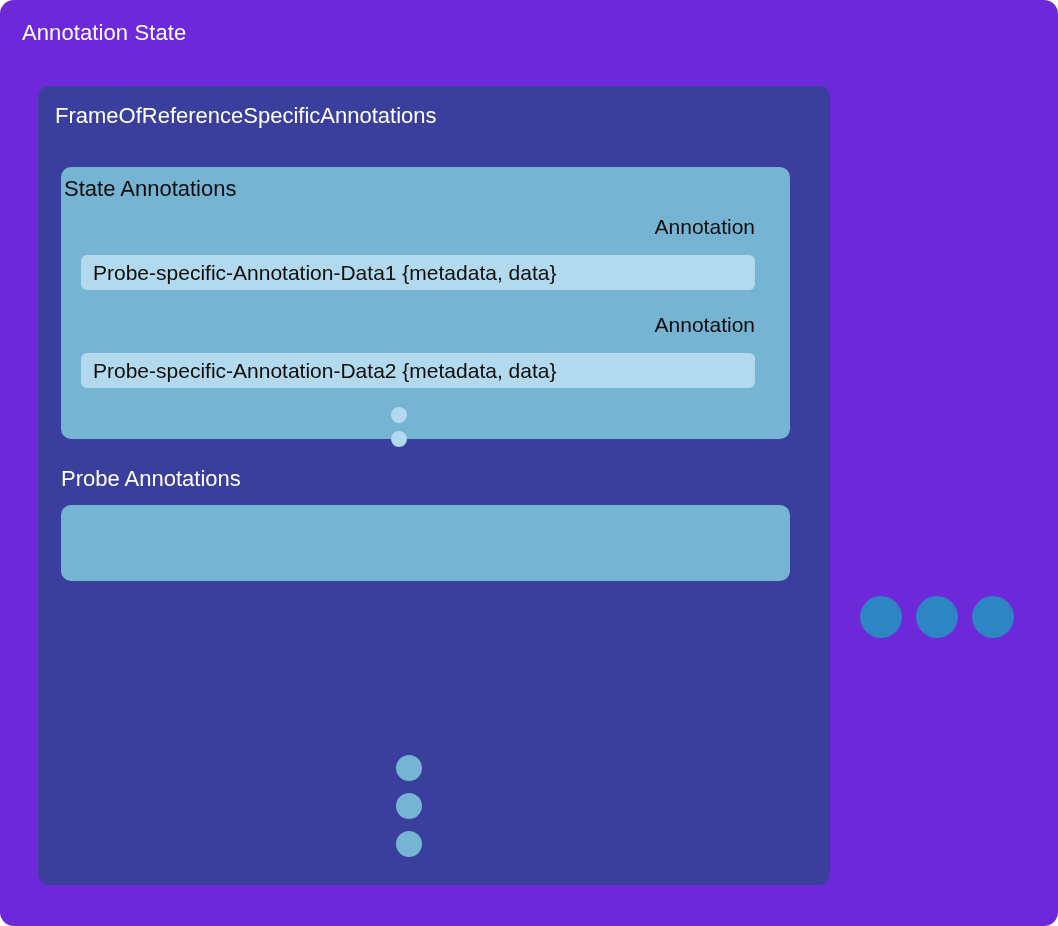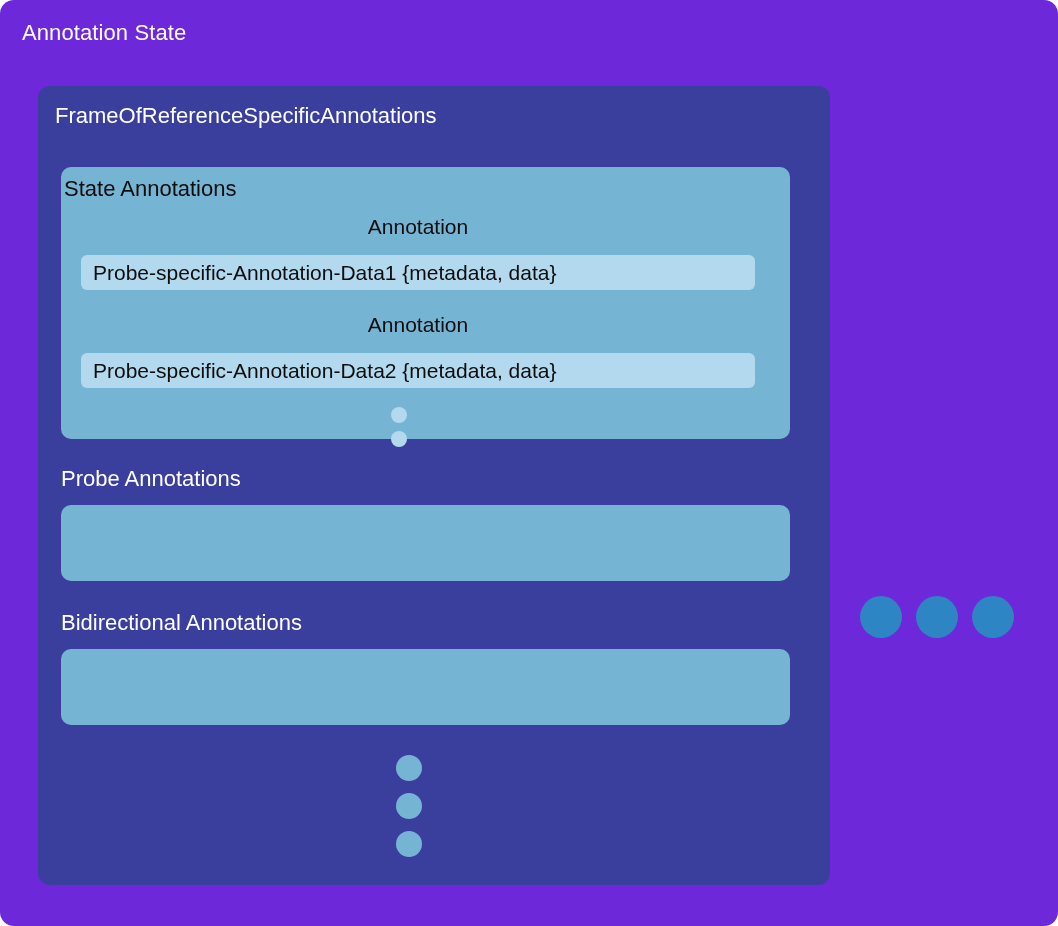--- a/index.html
+++ b/index.html
@@ -82,21 +82,21 @@
 
   .annotation-block {
     position: absolute;
     left: 20px;
     width: 674px;
   }
   .annotation-block.first { top: 46px; }
   .annotation-block.second { top: 144px; }
 
   .annotation-caption {
-    text-align: center;
+    text-align: right;
     font-size: 21px;
     line-height: 27px;
     color: #0d0d0d;
     padding-right: 0px;
     white-space: nowrap;
   }
   .annotation-pill {
     margin-top: 15px;
     height: 35px;
     background: #b3d9ee;
@@ -214,24 +214,20 @@
         <span class="dot"></span>
       </div>
 
     </div>
 
     <div class="section length">
       <div class="section-label">Probe Annotations</div>
       <div class="section-box"></div>
     </div>
 
-    <div class="section bidirectional">
-      <div class="section-label">Bidirectional Annotations</div>
-      <div class="section-box"></div>
-    </div>
 
     <div class="panel-dots">
       <span class="dot"></span>
       <span class="dot"></span>
       <span class="dot"></span>
     </div>
 
   </div>
 
   <div class="side-dots">

